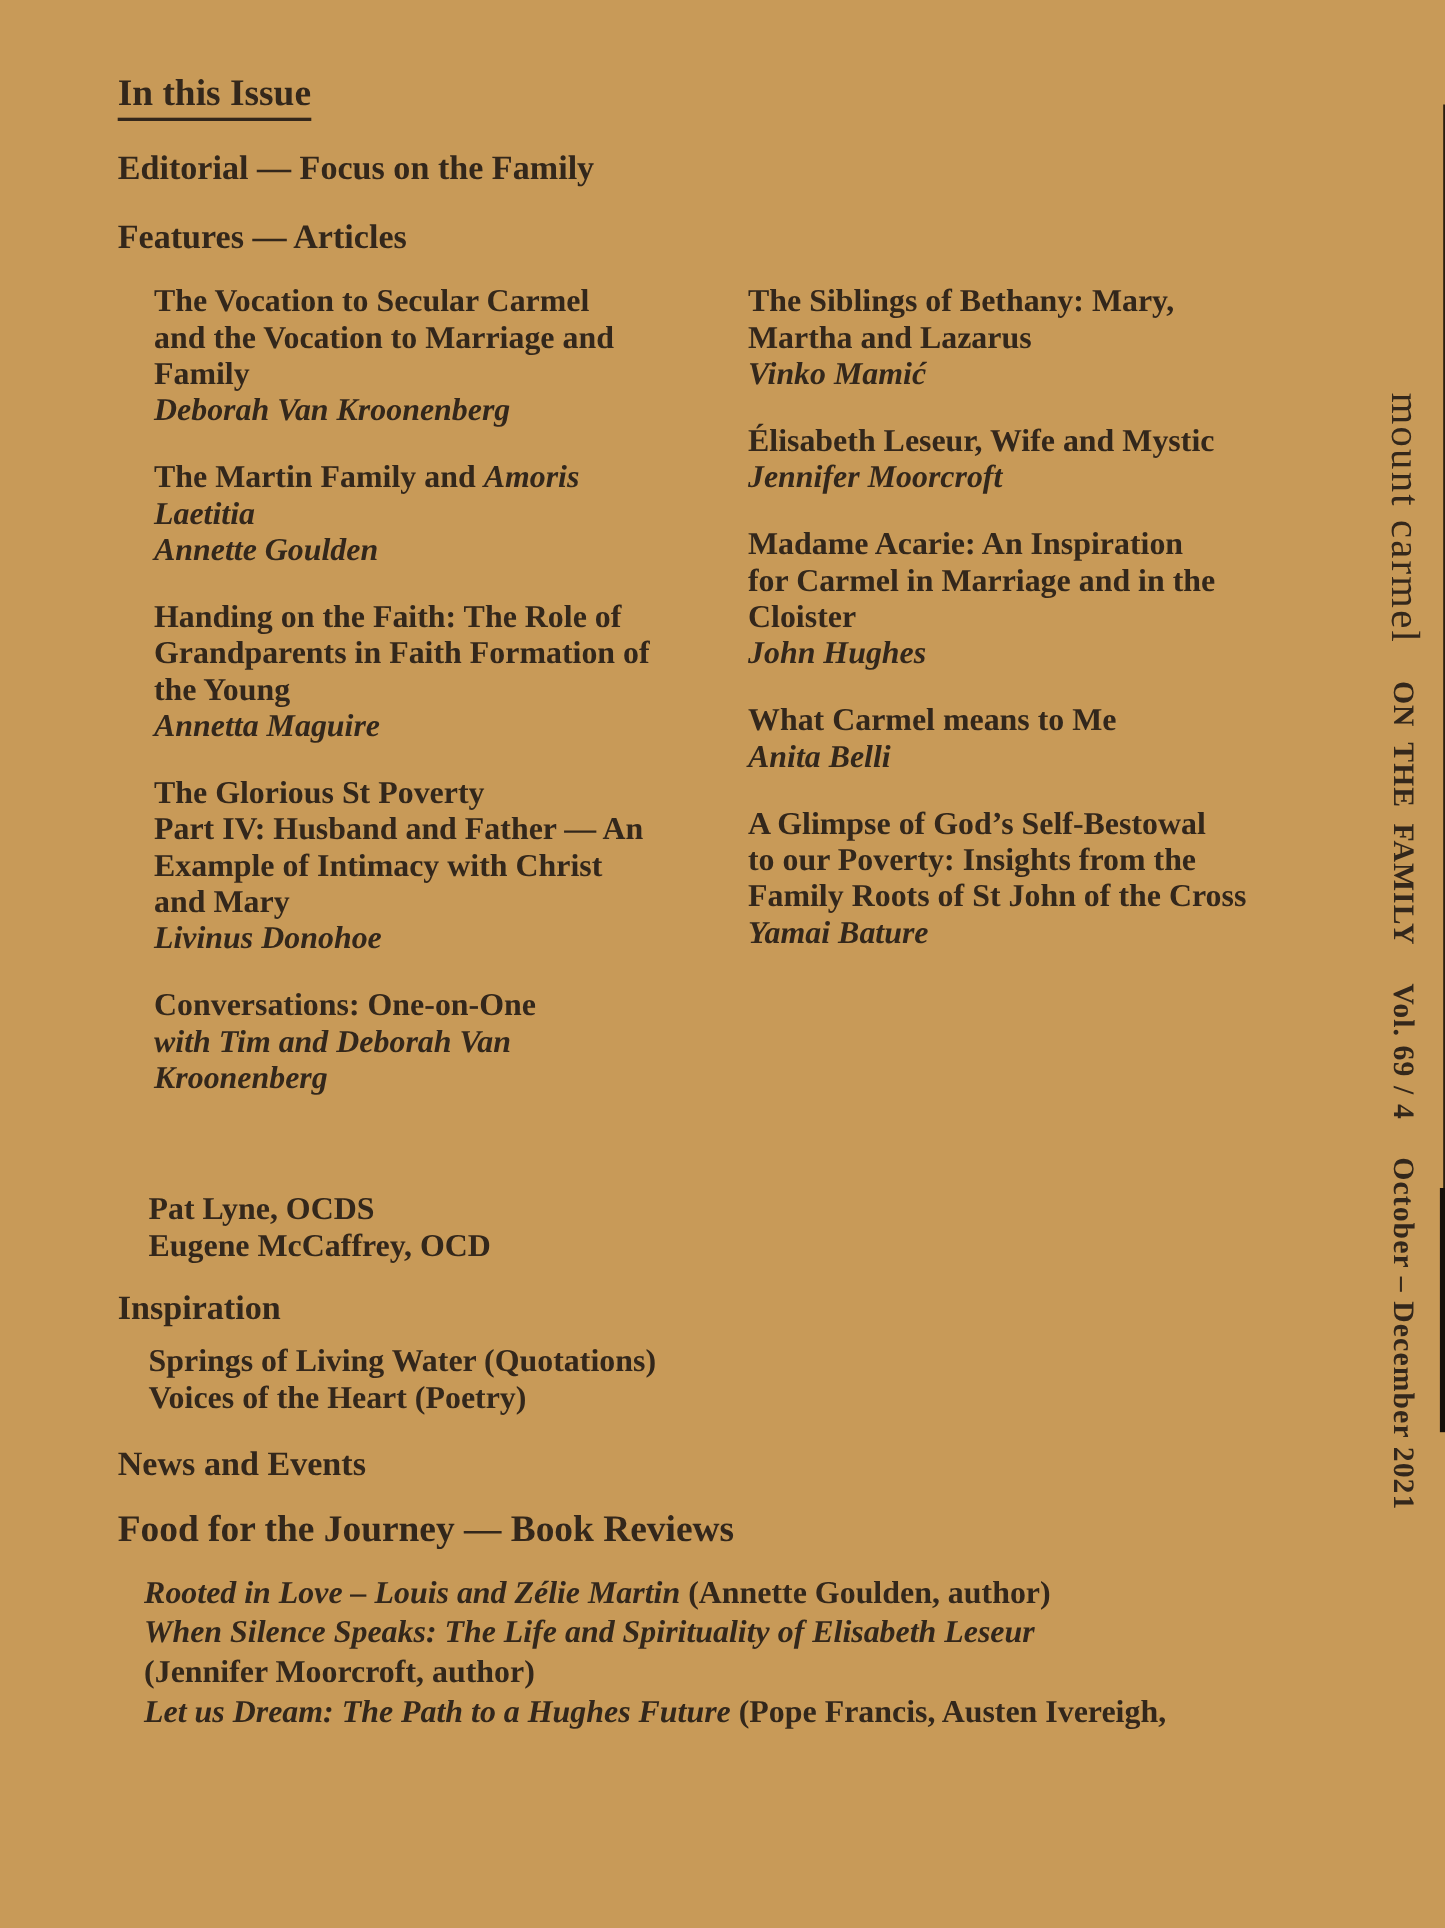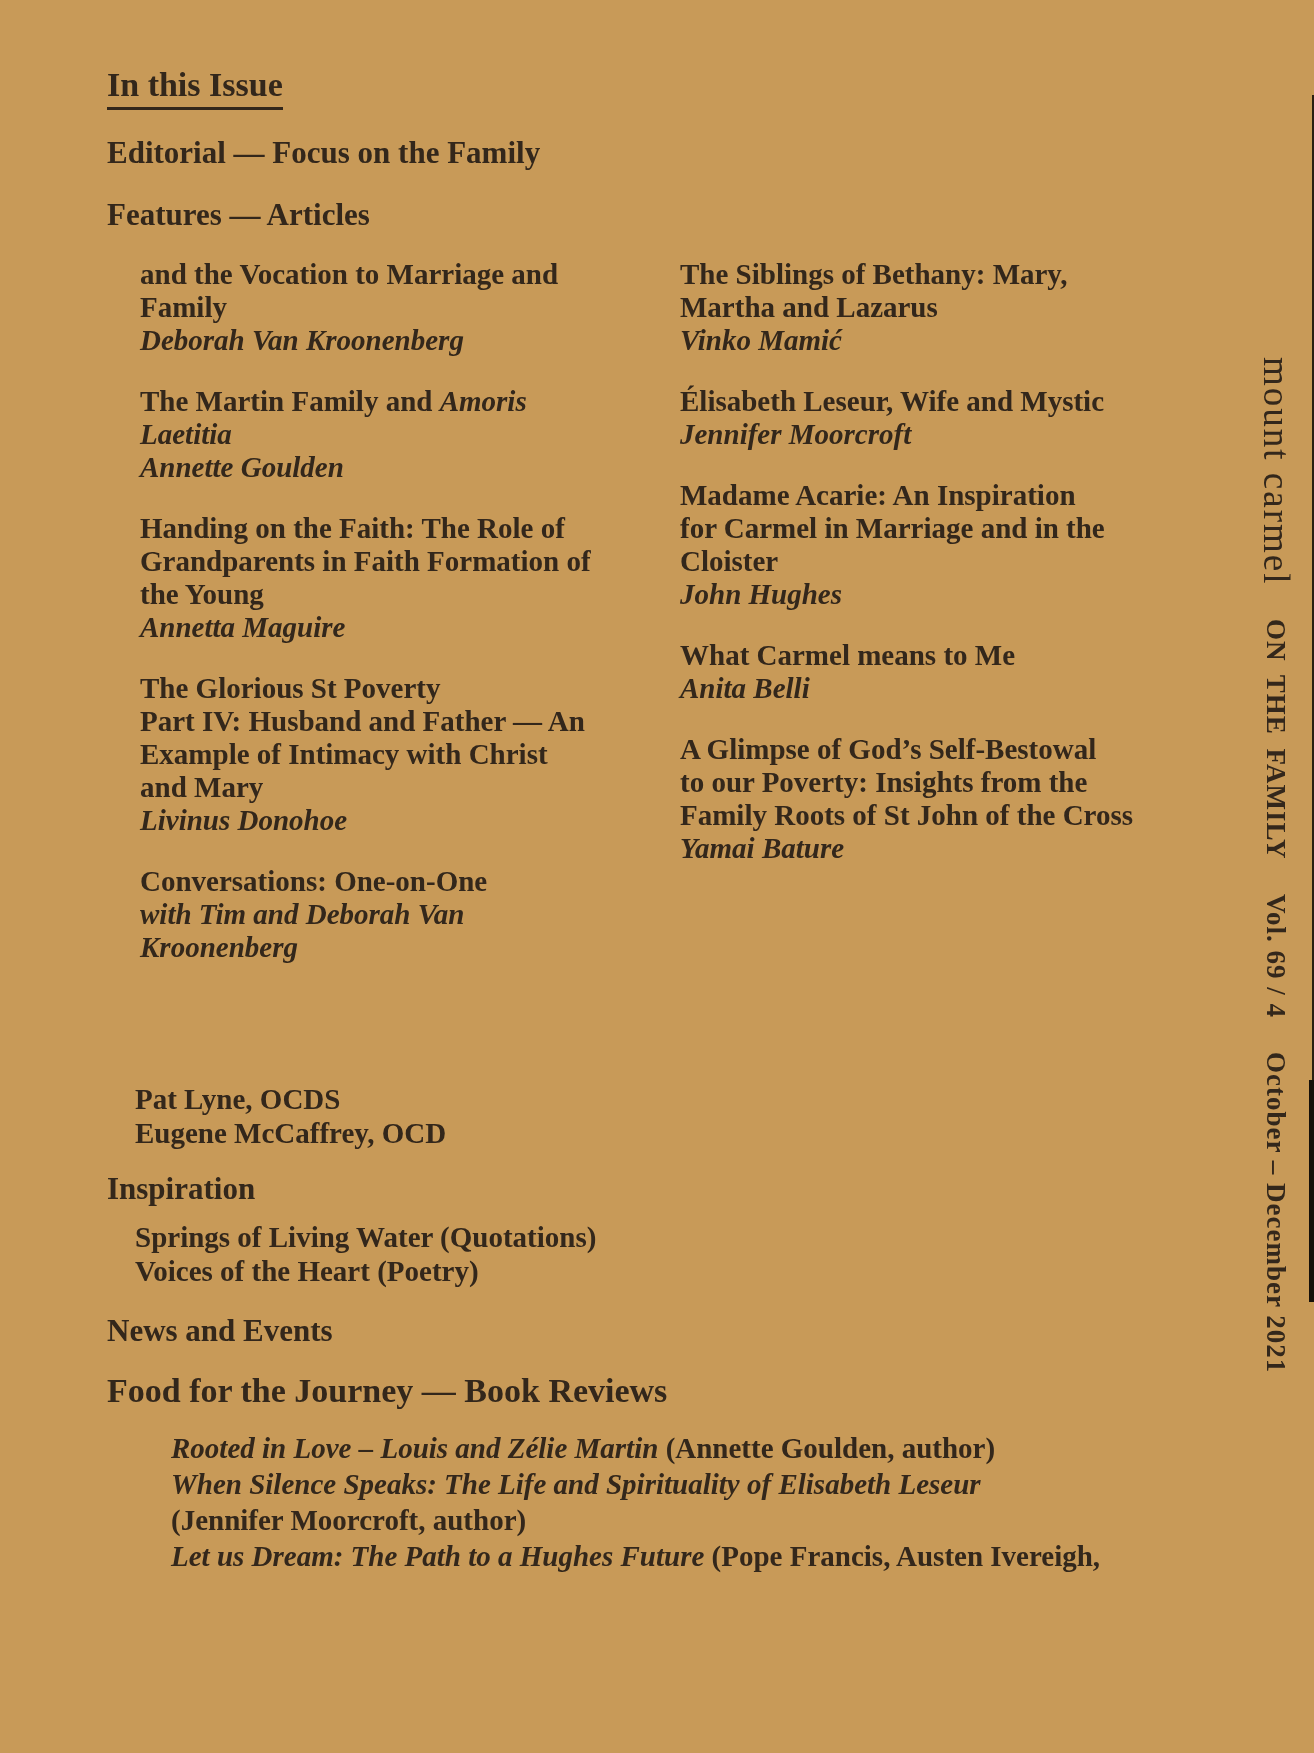--- a/index.html
+++ b/index.html
@@ -32,21 +32,21 @@
   .item{margin-bottom:28px;}
   .t-line{font-size:29px;line-height:33px;font-weight:700;white-space:nowrap;}
   .a-line{font-size:29px;line-height:33px;font-weight:700;font-style:italic;white-space:nowrap;}
   .it{font-style:italic;}
 
   .sub-list{position:absolute;left:135px;}
   #tributes-list{top:1082px;}
   #inspiration-list{top:1220px;}
   .sub-line{font-size:29px;line-height:34px;font-weight:700;white-space:nowrap;}
 
-  #reviews-list{position:absolute;left:131px;top:1430px;margin-left:40px;}
+  #reviews-list{position:absolute;left:131px;top:1430px;}
   .r-line{font-size:29px;line-height:36px;font-weight:700;white-space:nowrap;}
 
   #spine{
     position:absolute;top:357px;right:16px;
     writing-mode:vertical-rl;
     white-space:nowrap;
     color:#33271b;
   }
   #spine .brand{font-size:37px;letter-spacing:2px;font-weight:400;}
   #spine .part{font-size:27px;font-weight:700;letter-spacing:1px;margin-inline-start:30px;}
@@ -64,20 +64,21 @@
   <div class="heading" id="title">
     <span class="u">In this Issue</span>
   </div>
 
   <div class="heading" id="editorial-h">Editorial — Focus on the Family</div>
 
   <div class="heading" id="features-h">Features — Articles</div>
 
   <div class="col" id="col-left">
       <div class="item">
+        <div class="t-line"><span>The Vocation to Secular Carmel</span></div>
         <div class="t-line"><span>and the Vocation to Marriage and</span></div>
         <div class="t-line"><span>Family</span></div>
         <div class="a-line">Deborah Van Kroonenberg</div>
       </div>
       <div class="item">
         <div class="t-line"><span>The Martin Family and </span><span class="it">Amoris</span></div>
         <div class="t-line"><span class="it">Laetitia</span></div>
         <div class="a-line">Annette Goulden</div>
       </div>
       <div class="item">

